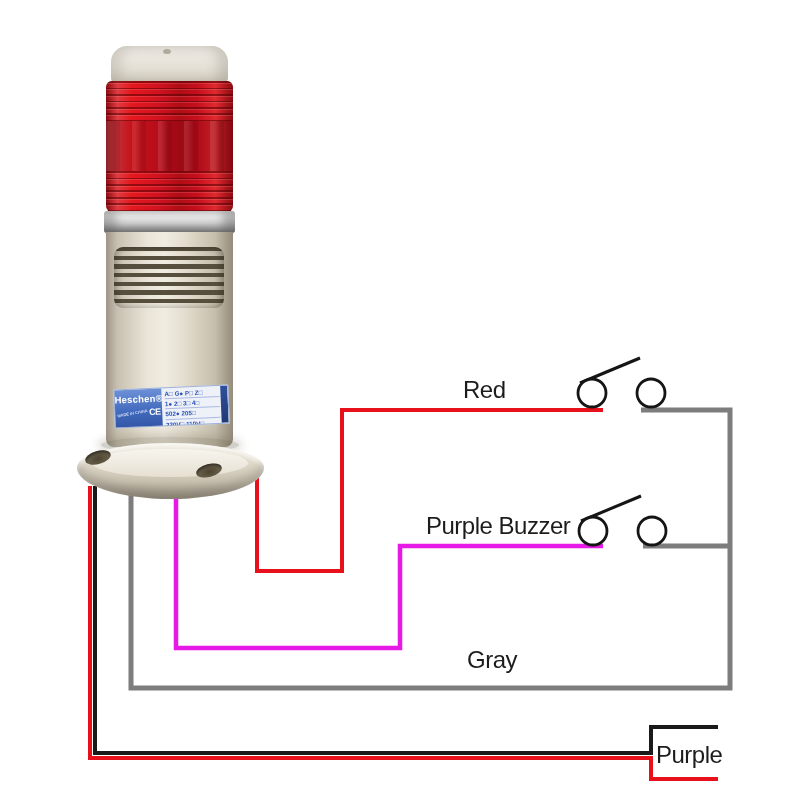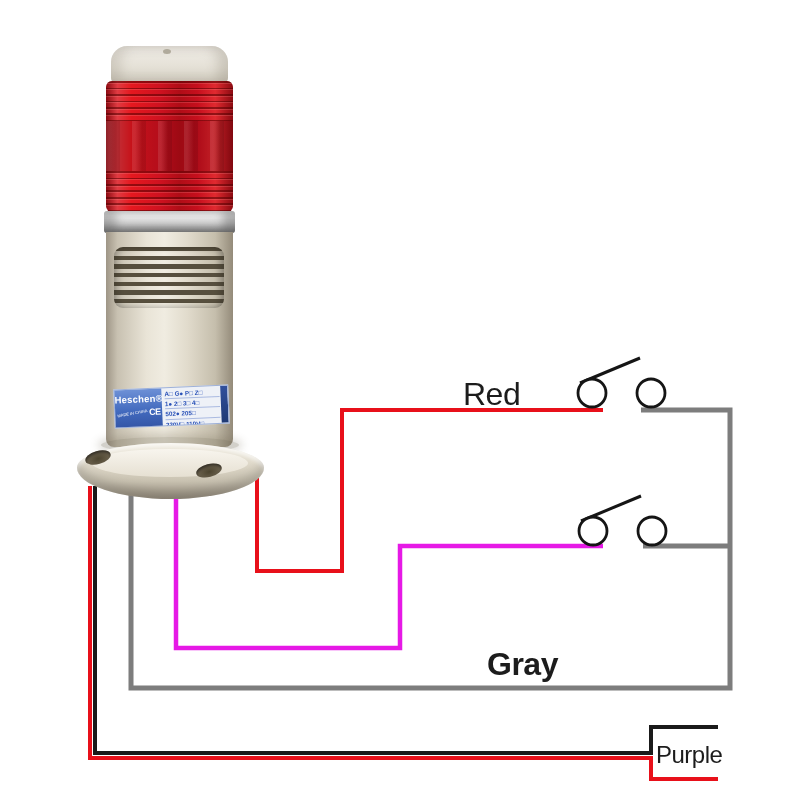--- a/index.html
+++ b/index.html
@@ -68,24 +68,24 @@
   }
   .flange-top{left:92px;top:449px;width:156px;height:28px;border-radius:50%;
     background:linear-gradient(180deg,#f8f5ee 0%,#e6e0d2 100%);}
   .hole{width:26px;height:13px;border-radius:50%;
     background:radial-gradient(ellipse at 50% 60%,#4c442f 0%,#6e6450 70%,#857b66 100%);
     box-shadow:inset 0 2px 3px rgba(0,0,0,.55);}
   .hole1{left:85px;top:451px;transform:rotate(-16deg);}
   .hole2{left:196px;top:464px;transform:rotate(-14deg);}
 
   
-  .wire-label{color:#1c1c1c;font-size:32px;letter-spacing:-.5px;white-space:nowrap;}
+  .wire-label{color:#1c1c1c;font-size:24px;letter-spacing:-.5px;white-space:nowrap;}
   .lbl-red{left:463px;top:376px;}
   .lbl-purple{left:426px;top:512px;}
-  .lbl-gray{left:487px;top:646px;font-weight:bold;}
+  .lbl-gray{left:467px;top:646px;}
   .lbl-power{left:656px;top:741px;font-size:24px;}
 </style>
 </head>
 <body>
 
 <div class="stage">
 
   <svg class="wires" width="800" height="800" viewBox="0 0 800 800">
     <path d="M131,490 V688 H730 V410 H641 M730,546 H643" fill="none" stroke="#7d7d7d" stroke-width="5"></path>
     <path d="M176,492 V648 H400 V546 H603" fill="none" stroke="#e619e6" stroke-width="4.5"></path>
@@ -134,16 +134,17 @@
       </div>
     </div>
     <div class="base-shadow"></div>
     <div class="flange"></div>
     <div class="flange-top"></div>
     <div class="hole hole1"></div>
     <div class="hole hole2"></div>
   </div>
 
   <div class="wire-label lbl-red">Red</div>
+  <div class="wire-label lbl-purple">Purple Buzzer</div>
   <div class="wire-label lbl-gray">Gray</div>
   <div class="wire-label lbl-power">Purple</div>
 
 </div>
 
 </body></html>

